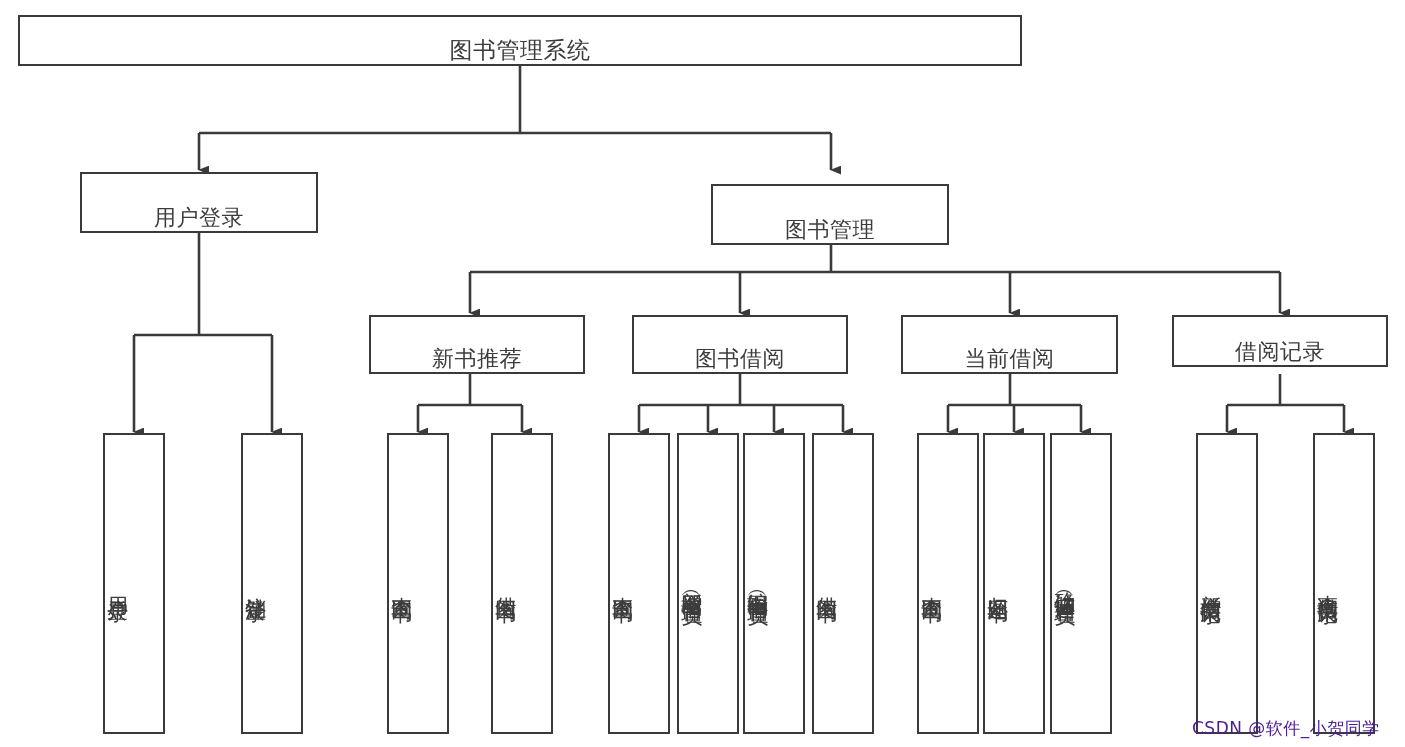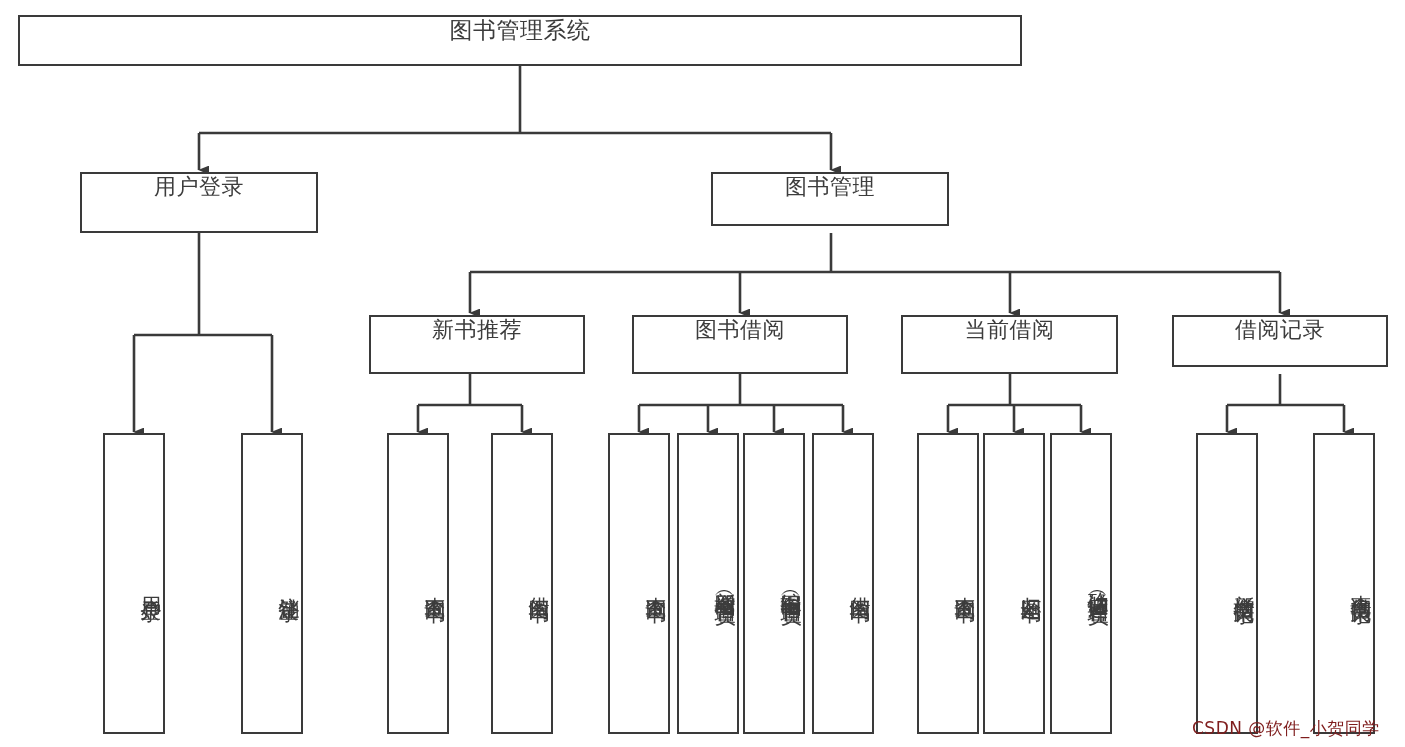--- a/index.html
+++ b/index.html
@@ -25,21 +25,21 @@
     width: 1405px;
     height: 747px;
     pointer-events: none;
   }
   .node {
     position: absolute;
     box-sizing: border-box;
     background: #ffffff;
     border: 2px solid #3a3a3a;
     display: flex;
-    align-items: flex-start;
+    align-items: flex-end;
     justify-content: center;
     color: #3c3c3c;
     line-height: 1.18;
   }
   .node.horiz {
     font-size: 22px;
     letter-spacing: 0.5px;
     text-align: center;
     white-space: nowrap;
   }
@@ -54,21 +54,21 @@
   .node.vert .node-label {
     writing-mode: vertical-rl;
     text-orientation: upright;
     display: block;
   }
   .node.root {
     font-size: 23px;
   }
   .watermark {
     position: absolute;
-    color: #7f1d1d;
+    color: #4c1d95;
     font-size: 17px;
     letter-spacing: 0.5px;
     white-space: nowrap;
     user-select: none;
   }
 </style>
 </head>
 <body>
 
 <div id="diagram-root">
@@ -123,21 +123,21 @@
     </g>
   </svg>
 
   <div class="node horiz root" style="left:18px; top:15px; width:1004px; height:51px;">
     <span class="node-label">图书管理系统</span>
   </div>
 
   <div class="node horiz" style="left:80px; top:172px; width:238px; height:61px;">
     <span class="node-label">用户登录</span>
   </div>
-  <div class="node horiz" style="left:711px; top:172px; width:238px; height:54px;">
+  <div class="node horiz" style="left:711px; top:184px; width:238px; height:61px;">
     <span class="node-label">图书管理</span>
   </div>
 
   <div class="node horiz" style="left:362px; top:315px; width:216px; height:59px;margin-left:7px;">
     <span class="node-label">新书推荐</span>
   </div>
   <div class="node horiz" style="left:901px; top:315px; width:217px; height:59px;">
     <span class="node-label">当前借阅</span>
   </div>
   <div class="node horiz" style="left:632px; top:315px; width:216px; height:59px;">

